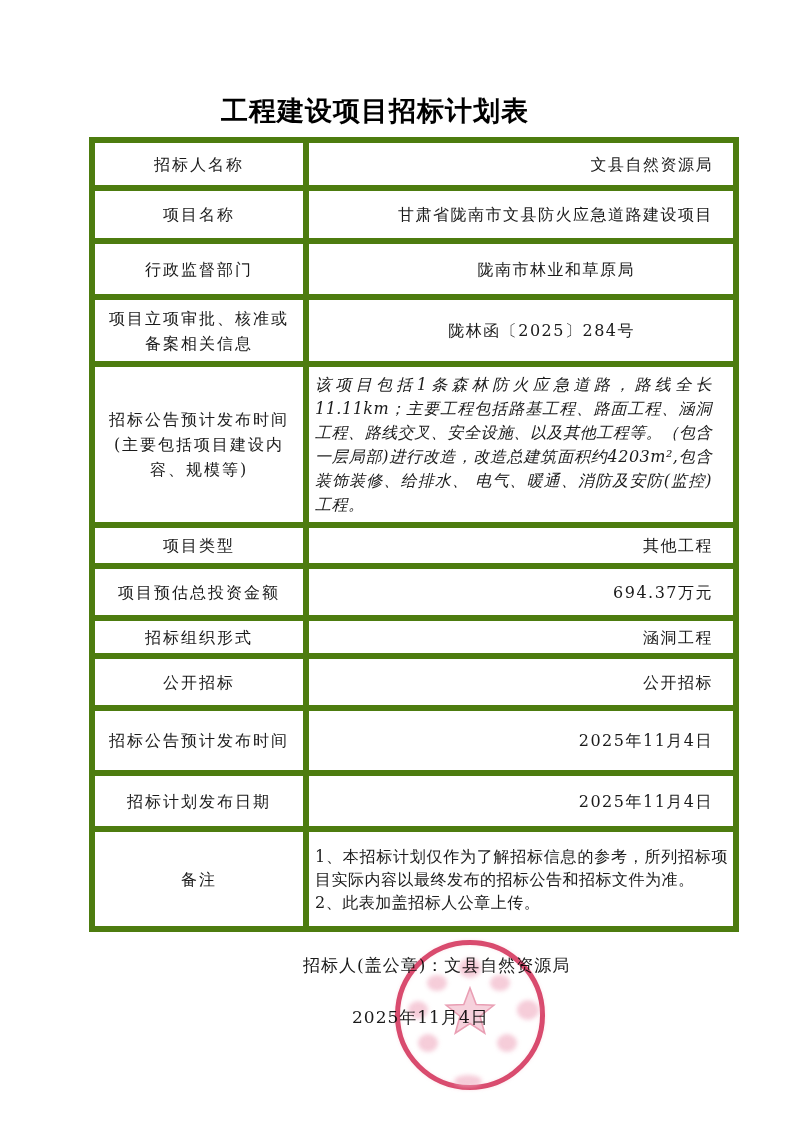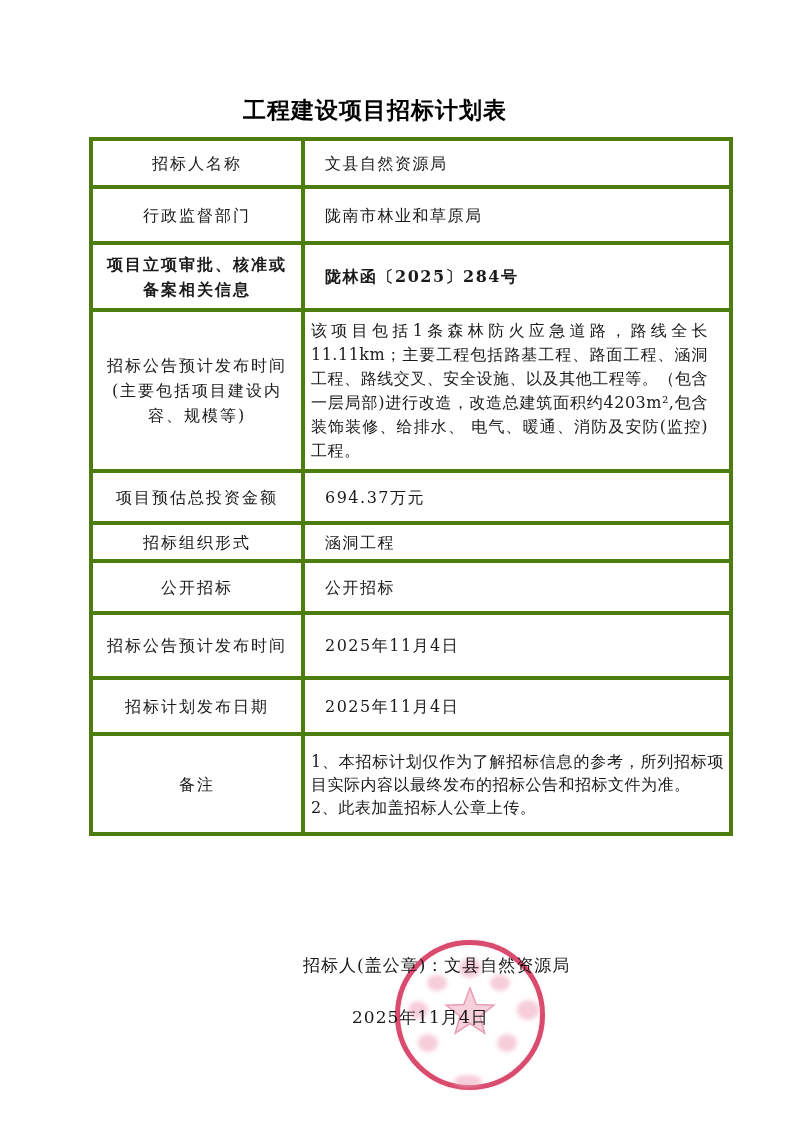--- a/index.html
+++ b/index.html
@@ -6,39 +6,39 @@
   body{
     width:793px;height:1122px;background:#ffffff;
     font-family:"DejaVu Serif","Liberation Serif",serif;
     color:#1a1a1a;
   }
   .page{position:relative;width:793px;height:1122px;background:#ffffff;overflow:hidden;}
   .doc{position:absolute;left:89px;top:94px;width:572px;}
   .title{
     margin:0 0 10px 0;text-align:center;
     font-family:"DejaVu Sans","Liberation Sans",sans-serif;
-    font-size:23px;font-weight:bold;line-height:33px;color:#000;letter-spacing:1px;
+    font-size:27px;font-weight:bold;line-height:33px;color:#000;letter-spacing:1px;
   }
   table.plan{border-collapse:collapse;table-layout:fixed;width:572px;}
   table.plan td{
-    border:4px solid #4d7c0f;
+    border:6px solid #4d7c0f;
     font-size:16px;vertical-align:middle;overflow:hidden;
   }
   td.lbl{
     width:188px;text-align:center;letter-spacing:2px;
     padding:3px 10px;line-height:25px;
   }
   td.val{
-    width:384px;text-align:left;letter-spacing:1.5px;
+    width:384px;text-align:right;letter-spacing:1.5px;
     padding:3px 20px;line-height:25px;
   }
   td.val.shift{padding-right:98px;}
   td.val.multiline{
     text-align:justify;letter-spacing:0.5px;
-    padding:3px 21px 3px 6px;line-height:24px;
+    padding:3px 21px 3px 6px;line-height:24px;font-style:italic;
   }
   td.val.remark{
     text-align:justify;letter-spacing:0.5px;
     padding:4px 5px 4px 6px;line-height:23px;white-space:pre-line;
   }
   .signer-line{
     position:absolute;left:303px;top:954px;
     font-size:17px;letter-spacing:1px;white-space:nowrap;
   }
   .date-line{
@@ -57,31 +57,39 @@
 
   <div class="doc">
     <h1 class="title">工程建设项目招标计划表</h1>
 
     <table class="plan">
       <tbody>
         <tr style="height:48px;">
           <td class="lbl">招标人名称</td>
           <td class="val">文县自然资源局</td>
         </tr>
+        <tr style="height:53px;">
+          <td class="lbl">项目名称</td>
+          <td class="val">甘肃省陇南市文县防火应急道路建设项目</td>
+        </tr>
         <tr style="height:56px;">
           <td class="lbl">行政监督部门</td>
           <td class="val shift">陇南市林业和草原局</td>
         </tr>
-        <tr style="height:67px;font-weight:bold;">
+        <tr style="height:67px;">
           <td class="lbl">项目立项审批、核准或备案相关信息</td>
           <td class="val shift">陇林函〔2025〕284号</td>
         </tr>
         <tr style="height:161px;">
           <td class="lbl">招标公告预计发布时间(主要包括项目建设内容、规模等)</td>
           <td class="val multiline">该项目包括1条森林防火应急道路，路线全长11.11km；主要工程包括路基工程、路面工程、涵洞工程、路线交叉、安全设施、以及其他工程等。（包含一层局部)进行改造，改造总建筑面积约4203m²,包含装饰装修、给排水、 电气、暖通、消防及安防(监控)工程。</td>
+        </tr>
+        <tr style="height:41px;">
+          <td class="lbl">项目类型</td>
+          <td class="val">其他工程</td>
         </tr>
         <tr style="height:52px;">
           <td class="lbl">项目预估总投资金额</td>
           <td class="val">694.37万元</td>
         </tr>
         <tr style="height:38px;">
           <td class="lbl">招标组织形式</td>
           <td class="val">涵洞工程</td>
         </tr>
         <tr style="height:52px;">

